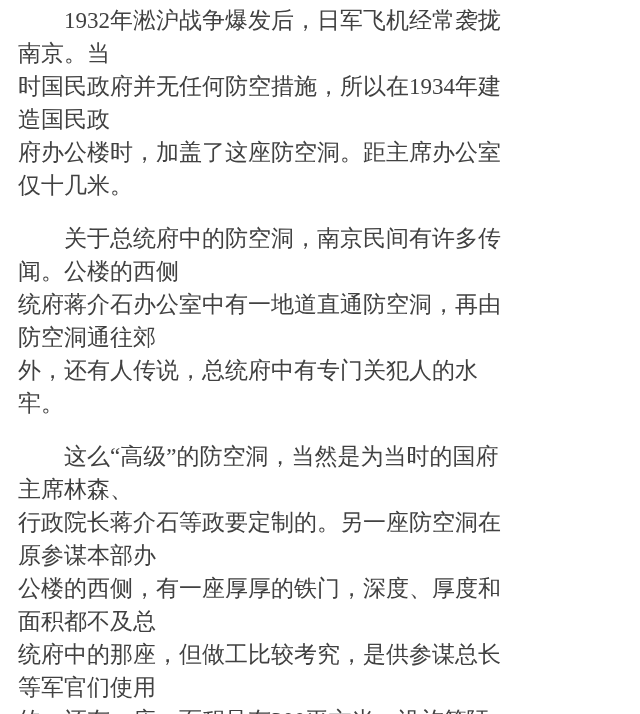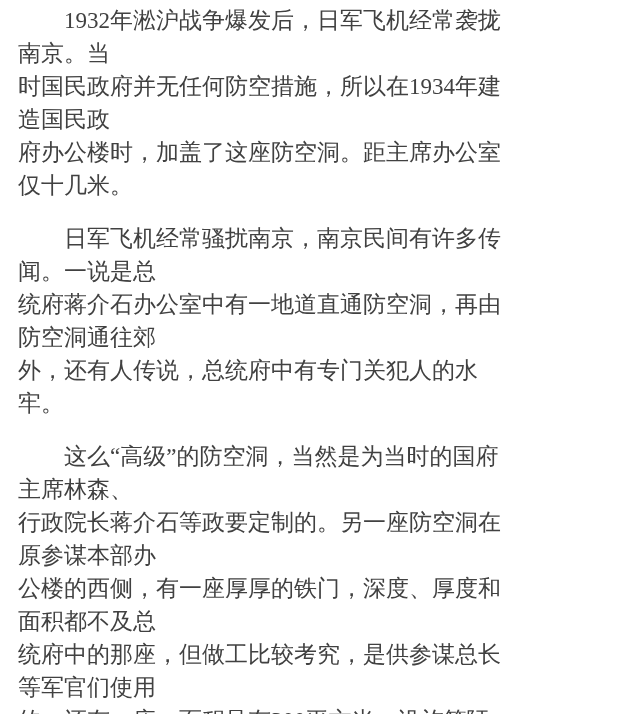--- a/index.html
+++ b/index.html
@@ -34,21 +34,21 @@
     margin-bottom: 13px;
   }
 </style>
 </head>
 <body>
 
 <main class="page">
   <p class="para">1932年淞沪战争爆发后，日军飞机经常袭拢南京。当
 时国民政府并无任何防空措施，所以在1934年建造国民政
 府办公楼时，加盖了这座防空洞。距主席办公室仅十几米。</p>
-  <p class="para">日军飞机经常骚扰南京，南京民间有许多传闻。一说是总
+  <p class="para">关于总统府中的防空洞，南京民间有许多传闻。公楼的西侧
 统府蒋介石办公室中有一地道直通防空洞，再由防空洞通往郊
 外，还有人传说，总统府中有专门关犯人的水牢。</p>
   <p class="para">这么“高级”的防空洞，当然是为当时的国府主席林森、
 行政院长蒋介石等政要定制的。另一座防空洞在原参谋本部办
 公楼的西侧，有一座厚厚的铁门，深度、厚度和面积都不及总
 统府中的那座，但做工比较考究，是供参谋总长等军官们使用
 的。还有一座，面积足有300平方米，设施简陋，抗轰炸的
 能力也差，是供下级官兵避难用的。</p>
 </main>
 

